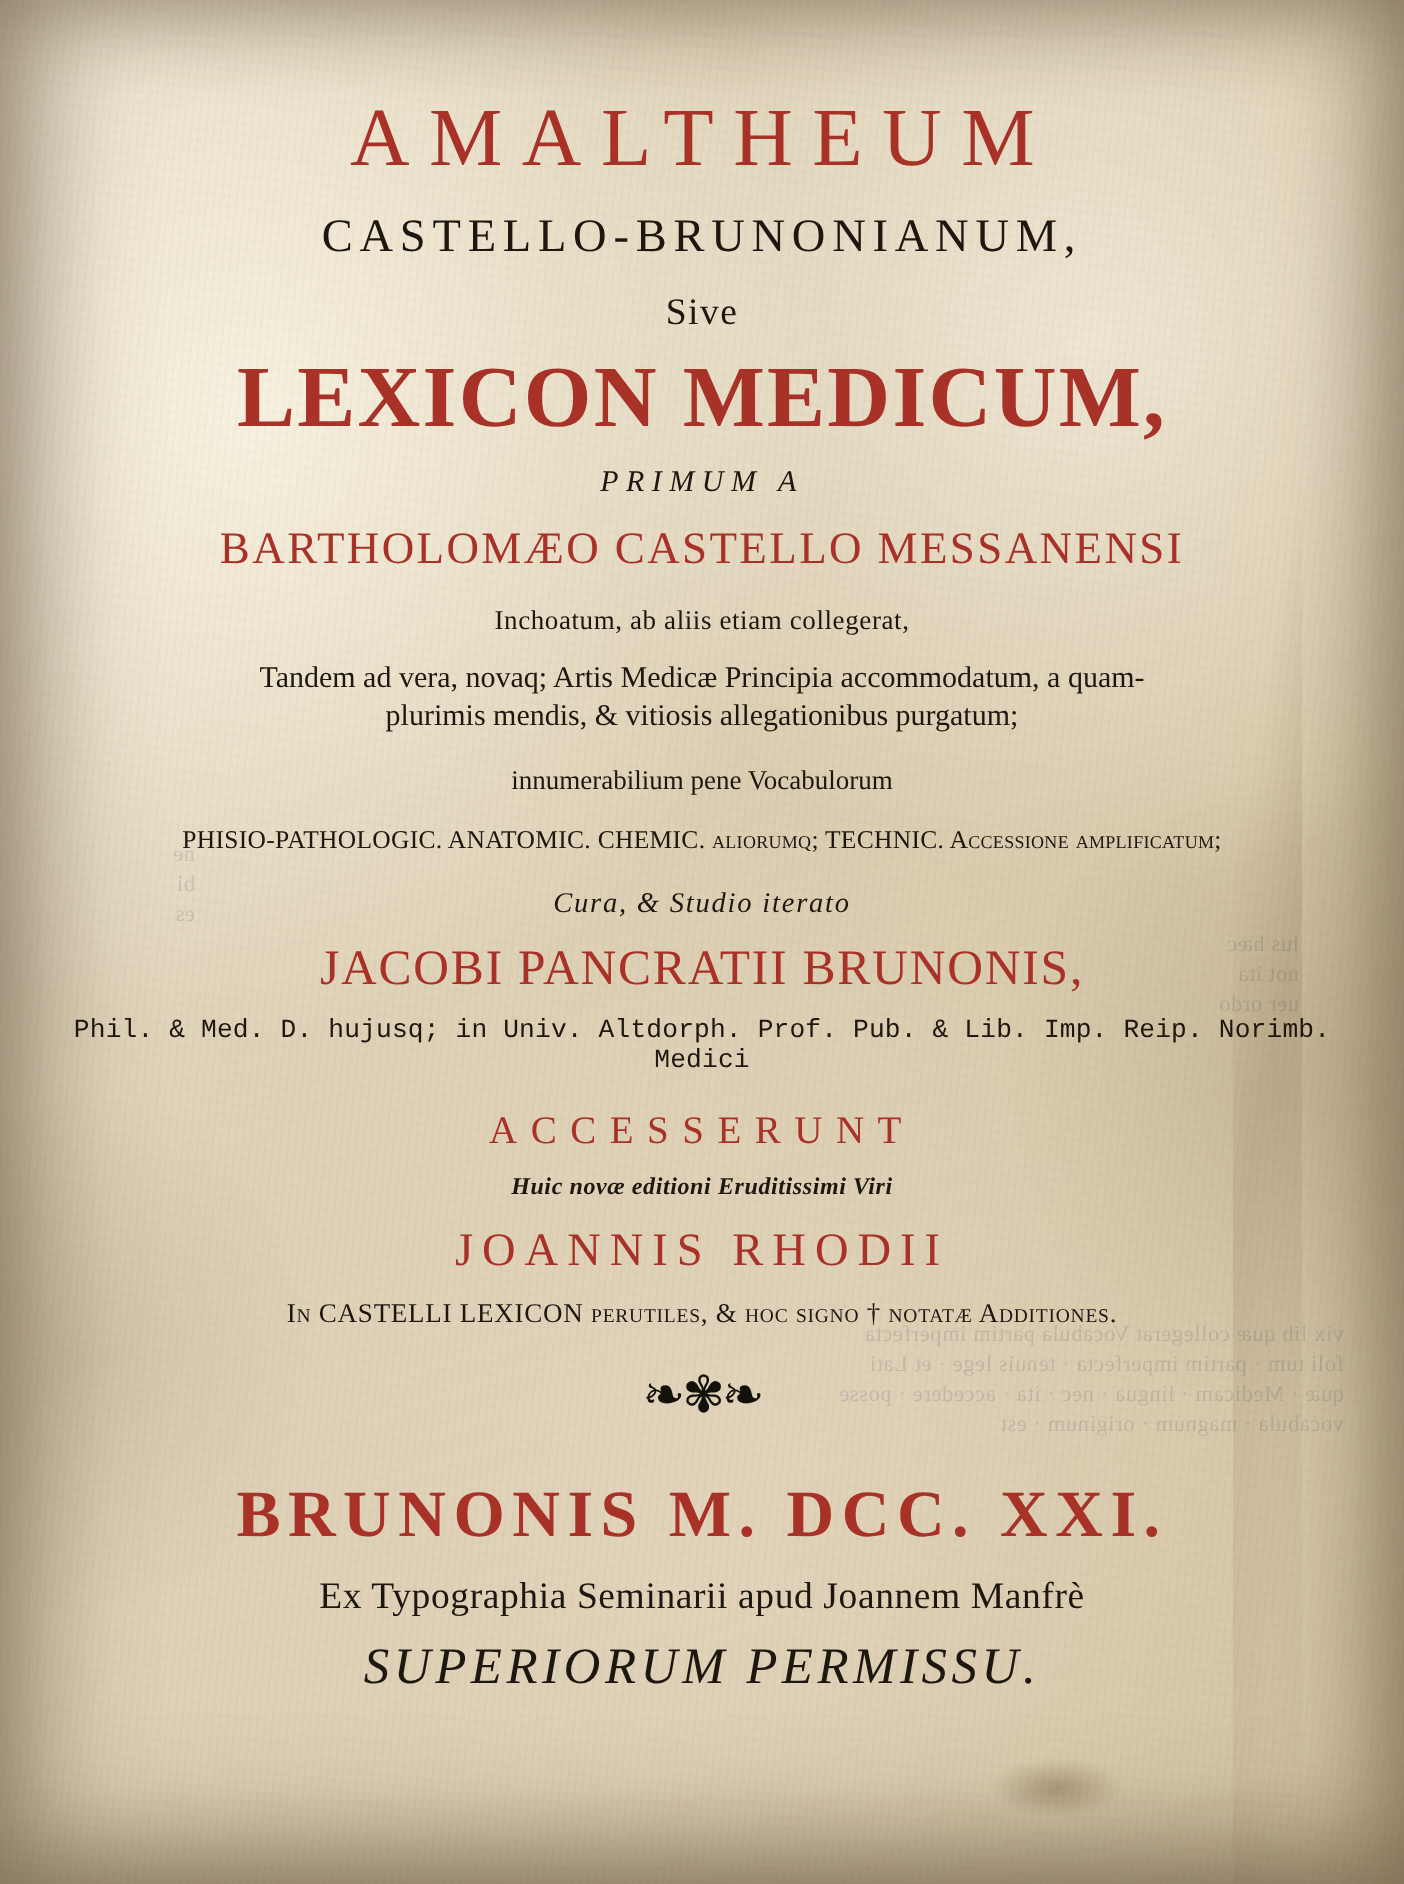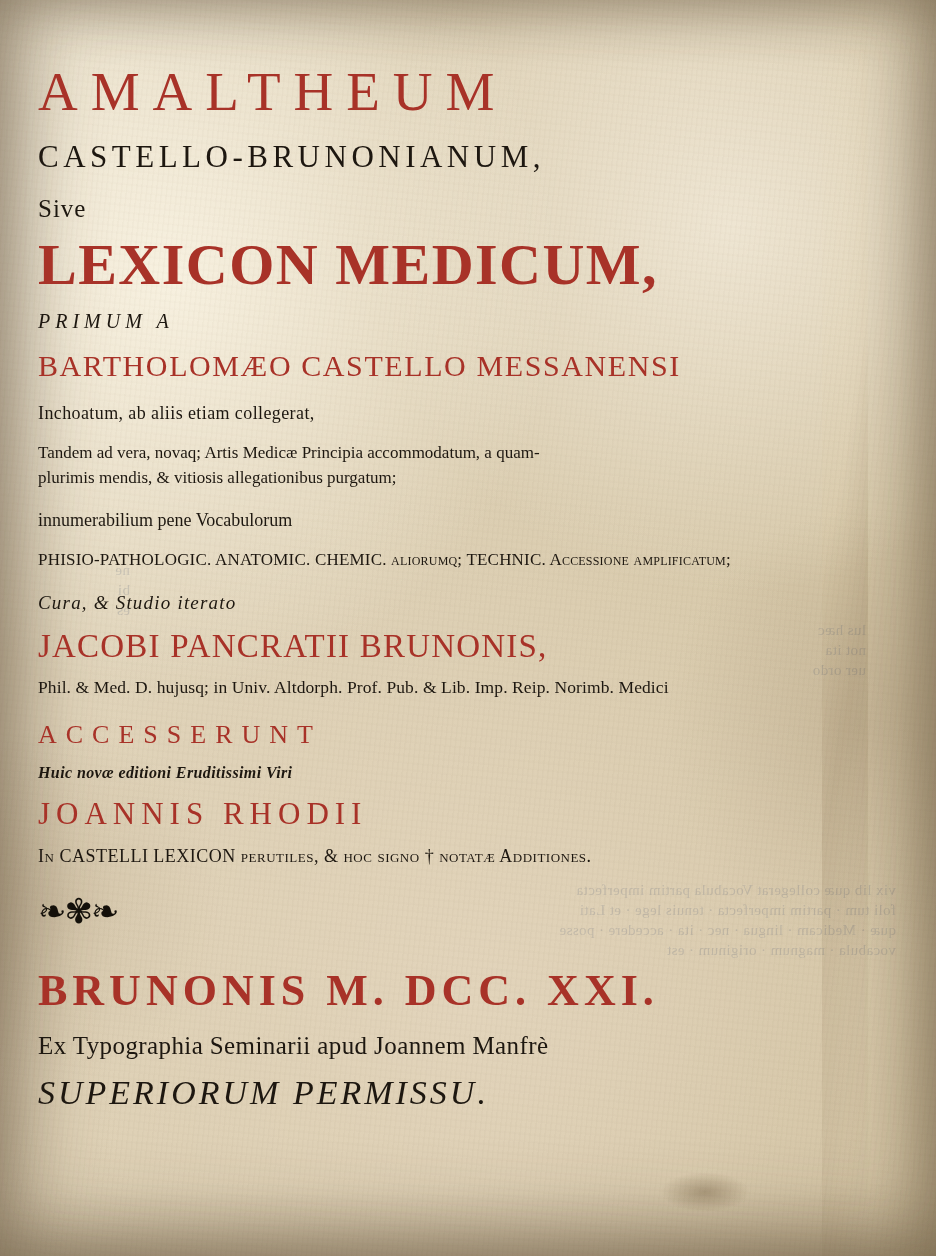--- a/index.html
+++ b/index.html
@@ -84,22 +84,22 @@
     bottom: 44px;
     width: 90px;
     height: 40px;
     pointer-events: none;
     background: radial-gradient(ellipse at 50% 50%, rgba(110,88,58,0.40) 0%, rgba(110,88,58,0) 70%);
   }
 
   .content {
     position: relative;
     z-index: 3;
-    padding: 26px 38px 0 38px;
-    margin-top: 20px;
+    padding: 46px 38px 0 38px;
+    text-align: center;
   }
 
   .red   { color: #a83228; }
   .black { color: #1d1710; }
 
   .l-title1 {
     font-size: 55px;
     letter-spacing: 13px;
     line-height: 1;
     margin: 18px 0 0 0;
@@ -133,21 +133,21 @@
     font-size: 30px;
     letter-spacing: 1.6px;
     margin: 16px 0 0 0;
   }
   .l-inchoatum {
     font-size: 18px;
     letter-spacing: 0.4px;
     margin: 20px 0 0 0;
   }
   .l-para {
-    font-size: 17px;
+    font-size: 20px;
     line-height: 25px;
     margin: 16px 0 0 0;
   }
   .l-mixed {
     font-size: 18px;
     margin: 18px 0 0 0;
     line-height: 24px;
   }
   .l-mixed .sc { font-variant: small-caps; letter-spacing: 0.6px; }
   .l-physio {
@@ -164,20 +164,21 @@
   }
   .l-author2 {
     font-size: 33px;
     letter-spacing: 1.2px;
     margin: 14px 0 0 0;
   }
   .l-creds {
     font-size: 17.5px;
     letter-spacing: 0.1px;
     margin: 12px 0 0 0;
+    font-family: Liberation Mono, monospace;
   }
   .l-accesserunt {
     font-size: 26px;
     letter-spacing: 9px;
     margin: 22px 0 0 0;
   }
   .l-huic {
     font-size: 16px;
     font-style: italic;
     font-weight: bold;

